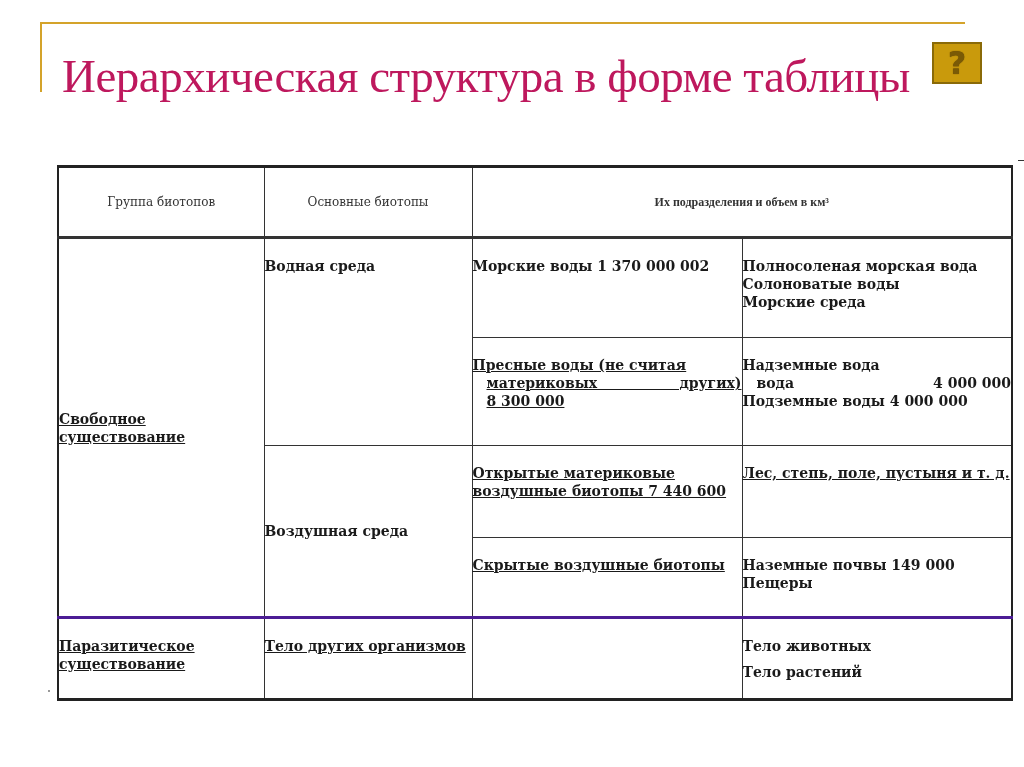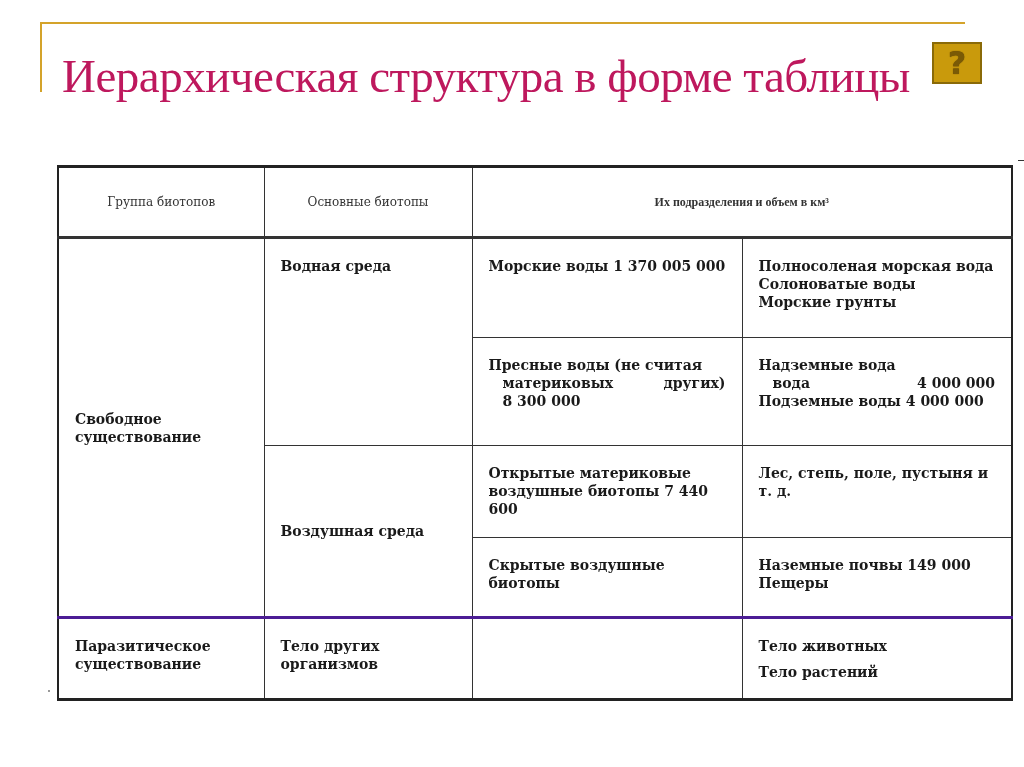--- a/index.html
+++ b/index.html
@@ -14,26 +14,26 @@
     .help-btn { position:absolute; left:932px; top:42px; width:50px; height:42px; background:#c99a0c;
       border:2px solid #8a6a08; box-sizing:border-box; display:flex; align-items:center; justify-content:center; cursor:pointer; }
     .help-btn span { color:#7a5a06; font-family:"DejaVu Sans", sans-serif; font-weight:bold; font-size:32px; line-height:1; text-shadow:0 0 1px #5a4204; }
 
     .side-tick { position:absolute; left:1018px; top:160px; width:6px; height:1px; background:#333; }
     .dot { position:absolute; left:48px; top:690px; width:2px; height:2px; background:#999; }
 
     .bio-table { position:absolute; left:57px; top:165px; width:954px; height:532px; border-collapse:collapse;
       table-layout:fixed; font-family:"DejaVu Serif", serif; font-size:14px; color:#1a1a1a;
       border-top:3px solid #222; border-bottom:3px solid #222; border-left:2px solid #222; border-right:2px solid #222; }
-    .bio-table td, .bio-table th { border:1.5px solid #333; padding:4px 16px; vertical-align:middle; text-align:left; font-weight:bold; line-height:18px; }
+    .bio-table td, .bio-table th { border:1.5px solid #333; padding:4px 0; vertical-align:middle; text-align:left; font-weight:bold; line-height:18px; }
     .bio-table th { font-size:12px; text-align:center; font-weight:normal; color:#333; height:60px; }
     .bio-table th.wide { font-weight:bold;font-family:Liberation Serif, serif; }
     .bio-table thead tr { border-bottom:3px solid #333; }
     .cell-top { vertical-align:top !important; padding-top:18px !important; }
-    .just { text-align:justify; }
+    .just { text-align:justify;text-decoration:underline; }
     .indent { padding-left:14px; display:block; }
     .row-sep td { border-top:3px solid #4c1d95; }
     .num-line { display:flex; justify-content:space-between; }
   </style>
 </head>
 <body>
 
 <div class="top-rule"></div>
 <div class="left-rule"></div>
 
@@ -61,25 +61,25 @@
     </tr>
   </thead>
   <tbody>
     <tr style="height:100px">
       <td rowspan="4" class="just">
         <span>Свободное существование</span>
       </td>
       <td rowspan="2" class="cell-top">
         <span style="display:block;">Водная среда</span>
       </td>
-      <td class="cell-top">Морские воды 1 370 005 000</td>
+      <td class="cell-top">Морские воды 1 370 000 002</td>
       <td class="cell-top">
         <div>Полносоленая морская вода</div>
         <div>Солоноватые воды</div>
-        <div>Морские грунты</div>
+        <div>Морские среда</div>
       </td>
     </tr>
     <tr style="height:108px">
       <td class="cell-top just">
         <div class="num-line">
             <span>Пресные воды (не считая</span>
           </div>
         <div class="indent" style="text-align:justify;text-align-last:justify">материковых других)</div>
         <div class="indent">8 300 000</div>
       </td>

